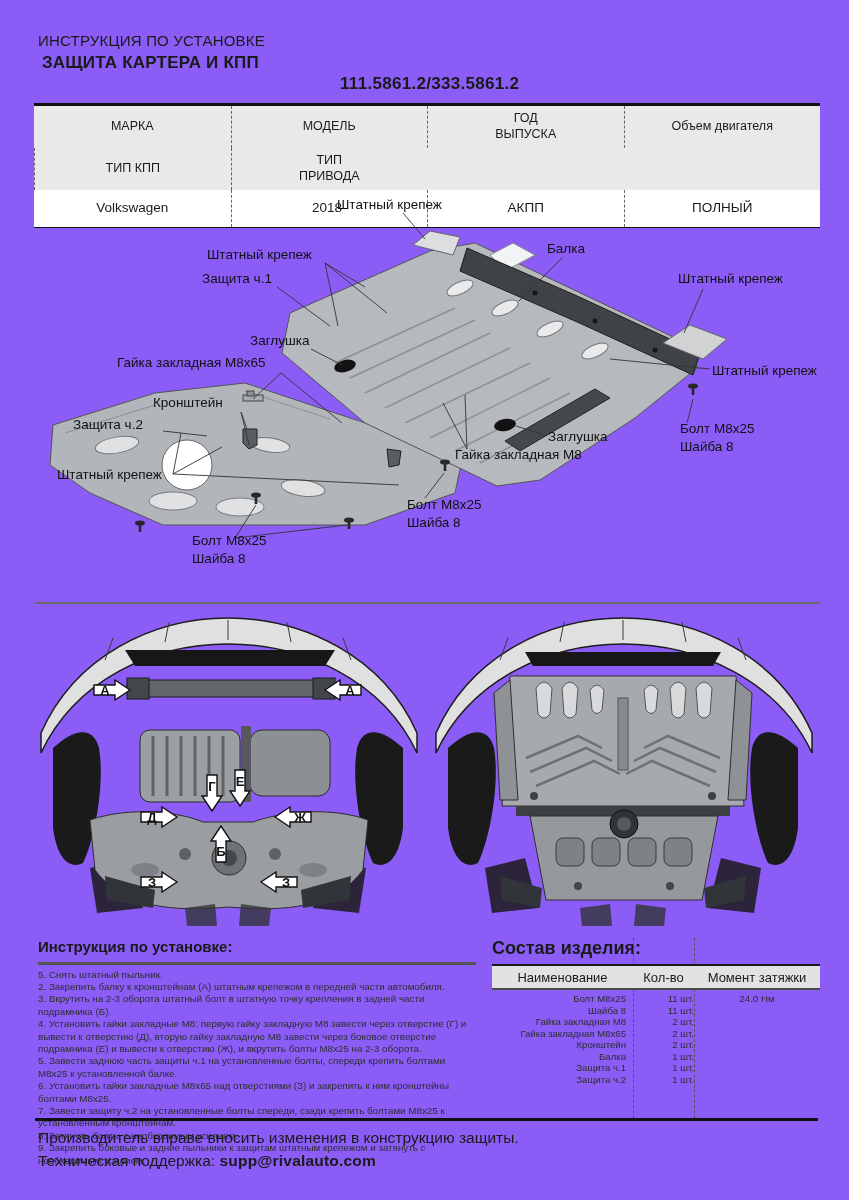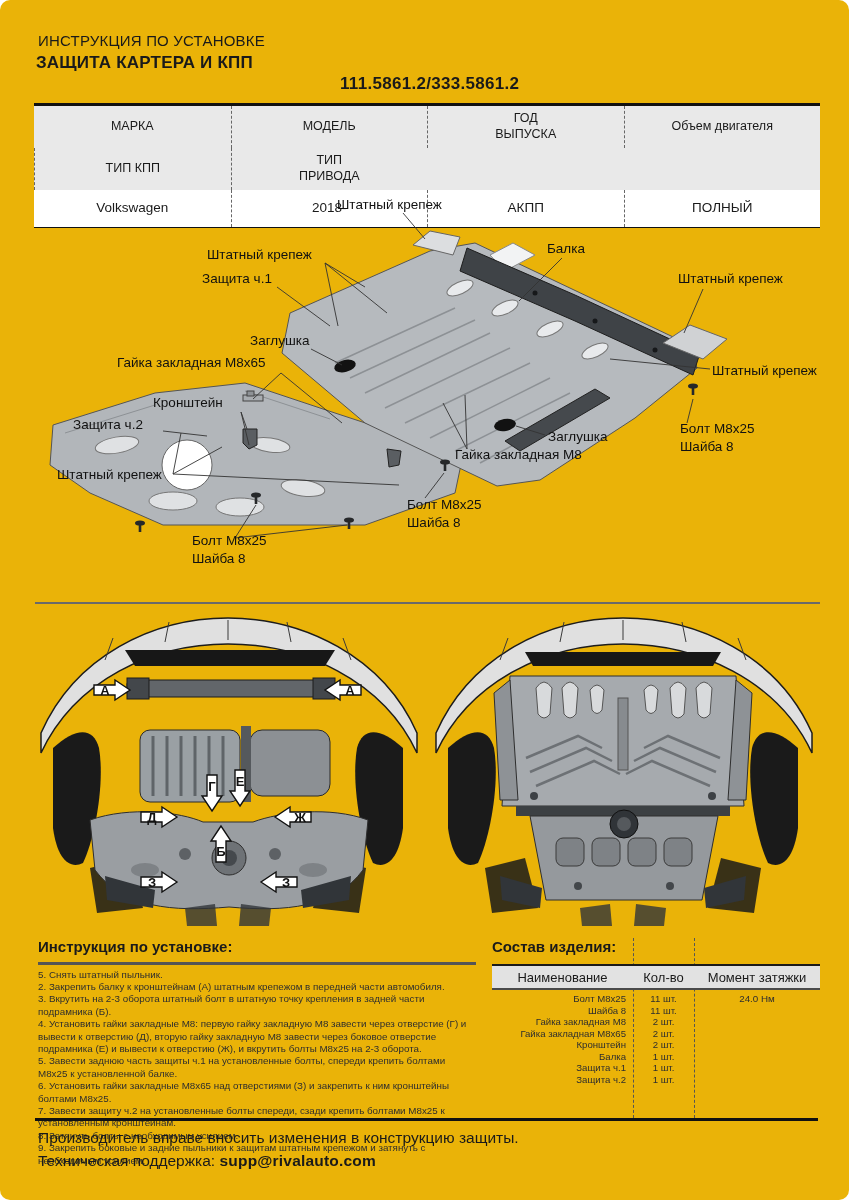--- a/index.html
+++ b/index.html
@@ -1,51 +1,51 @@
 <!DOCTYPE html>
 <html><head>
 <meta charset="utf-8">
 <style>
   html,body{margin:0;padding:0;background:#fff;}
-  .page{position:relative;width:849px;height:1200px;background:#eab308;overflow:hidden;
-        font-family:"Liberation Sans","DejaVu Sans",sans-serif;color:#1a1a1a;border-radius:10px;}
+  .page{position:relative;width:849px;height:1200px;background:#8b5cf6;overflow:hidden;
+        font-family:"Liberation Sans","DejaVu Sans",sans-serif;color:#1a1a1a;}
   
   .title1{position:absolute;left:38px;top:32px;font-size:15px;letter-spacing:.2px;}
-  .title2{position:absolute;left:36px;top:53px;font-size:17px;font-weight:bold;letter-spacing:.2px;}
+  .title2{position:absolute;left:42px;top:53px;font-size:17px;font-weight:bold;letter-spacing:.2px;}
   .partnums{position:absolute;left:340px;top:53px;font-size:17px;font-weight:bold;letter-spacing:.3px;margin-top:21px;}
   
   .spec{position:absolute;left:34px;top:103px;width:786px;border-top:3px solid #111;border-bottom:1px solid #111;}
   .spec-row{display:grid;grid-template-columns:repeat(4,1fr);}
   .spec-row.head{background:#e9e9e9;}
   .spec-cell{display:flex;align-items:center;justify-content:center;text-align:center;
              min-height:42px;font-size:12.5px;white-space:pre-line;line-height:1.25;}
   .spec-row.body .spec-cell{min-height:37px;font-size:13.5px;background:#fff;}
   .spec-cell + .spec-cell{border-left:1px dashed #666;}
   
   .diagram{position:absolute;left:35px;top:193px;}
   .rule1{position:absolute;left:35px;top:602px;width:785px;height:2px;background:#6a6a6a;}
   .photo-left{position:absolute;left:35px;top:608px;}
   .photo-right{position:absolute;left:430px;top:608px;}
   
   .install{position:absolute;left:38px;top:938px;width:438px;}
   .install h3{margin:0;font-size:15px;font-weight:bold;}
   .install .underline{height:2.5px;background:#555;margin-top:7px;margin-bottom:4px;}
   .step{font-size:9.8px;line-height:12.4px;color:#2e2e2e;}
   .parts{position:absolute;left:492px;top:938px;width:328px;height:180px;}
-  .parts h3{margin:0;font-size:15px;font-weight:bold;}
+  .parts h3{margin:0;font-size:18px;font-weight:bold;}
   .vdash{position:absolute;top:0;bottom:0;width:0;border-left:1px dashed #555;}
   .vdash.v1{left:141px;} .vdash.v2{left:202px;}
   .parts-head{position:absolute;left:0;right:0;top:26px;height:22px;background:#e2e2e2;
               border-top:2px solid #1a1a1a;border-bottom:2px solid #4a4a4a;
               display:grid;grid-template-columns:141px 61px 1fr;}
   .parts-head div{display:flex;align-items:center;justify-content:center;font-size:13px;}
   .parts-rows{position:absolute;left:0;right:0;top:55px;}
   .prow{display:grid;grid-template-columns:141px 61px 1fr;height:11.5px;font-size:9.6px;color:#2e2e2e;}
   .prow .nm{text-align:right;padding-right:7px;}
-  .prow .qt{text-align:center;}
+  .prow .qt{text-align:right;}
   .prow .tq{text-align:center;font-size:9.8px;}
   
   .rule2{position:absolute;left:35px;top:1118px;width:783px;height:3px;background:#111;}
   .foot1{position:absolute;left:38px;top:1129px;font-size:15.5px;}
   .foot2{position:absolute;left:38px;top:1152px;font-size:15.5px;}
   .foot2 b{letter-spacing:.2px;}
   svg text{font-family:"Liberation Sans","DejaVu Sans",sans-serif;}
 </style>
 </head>
 <body>

